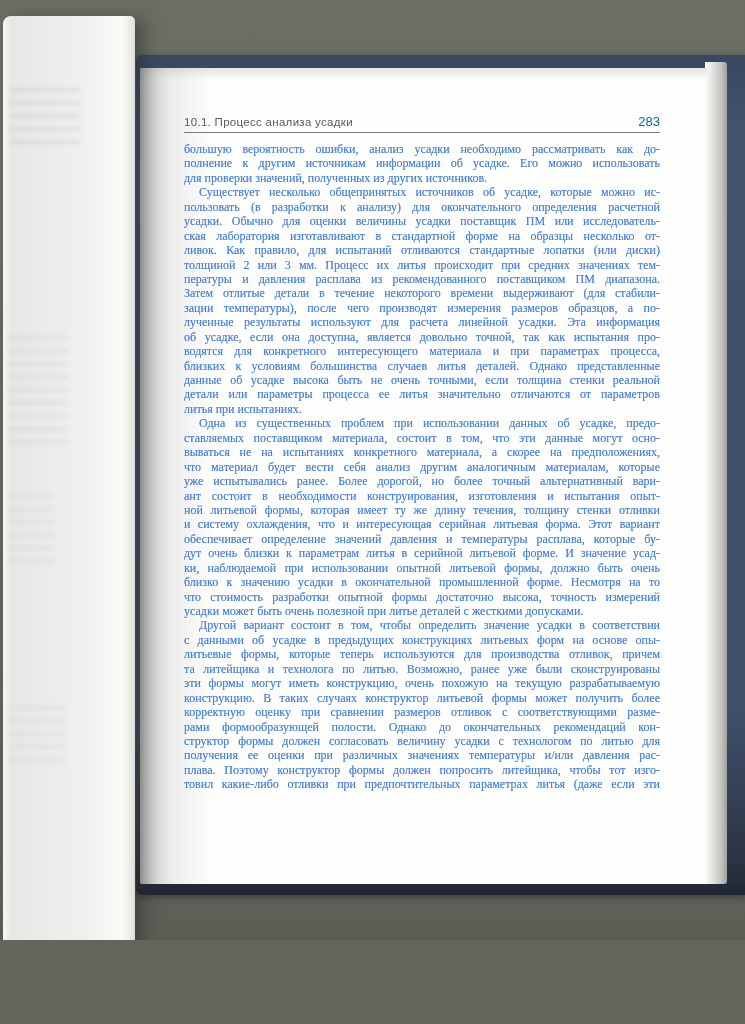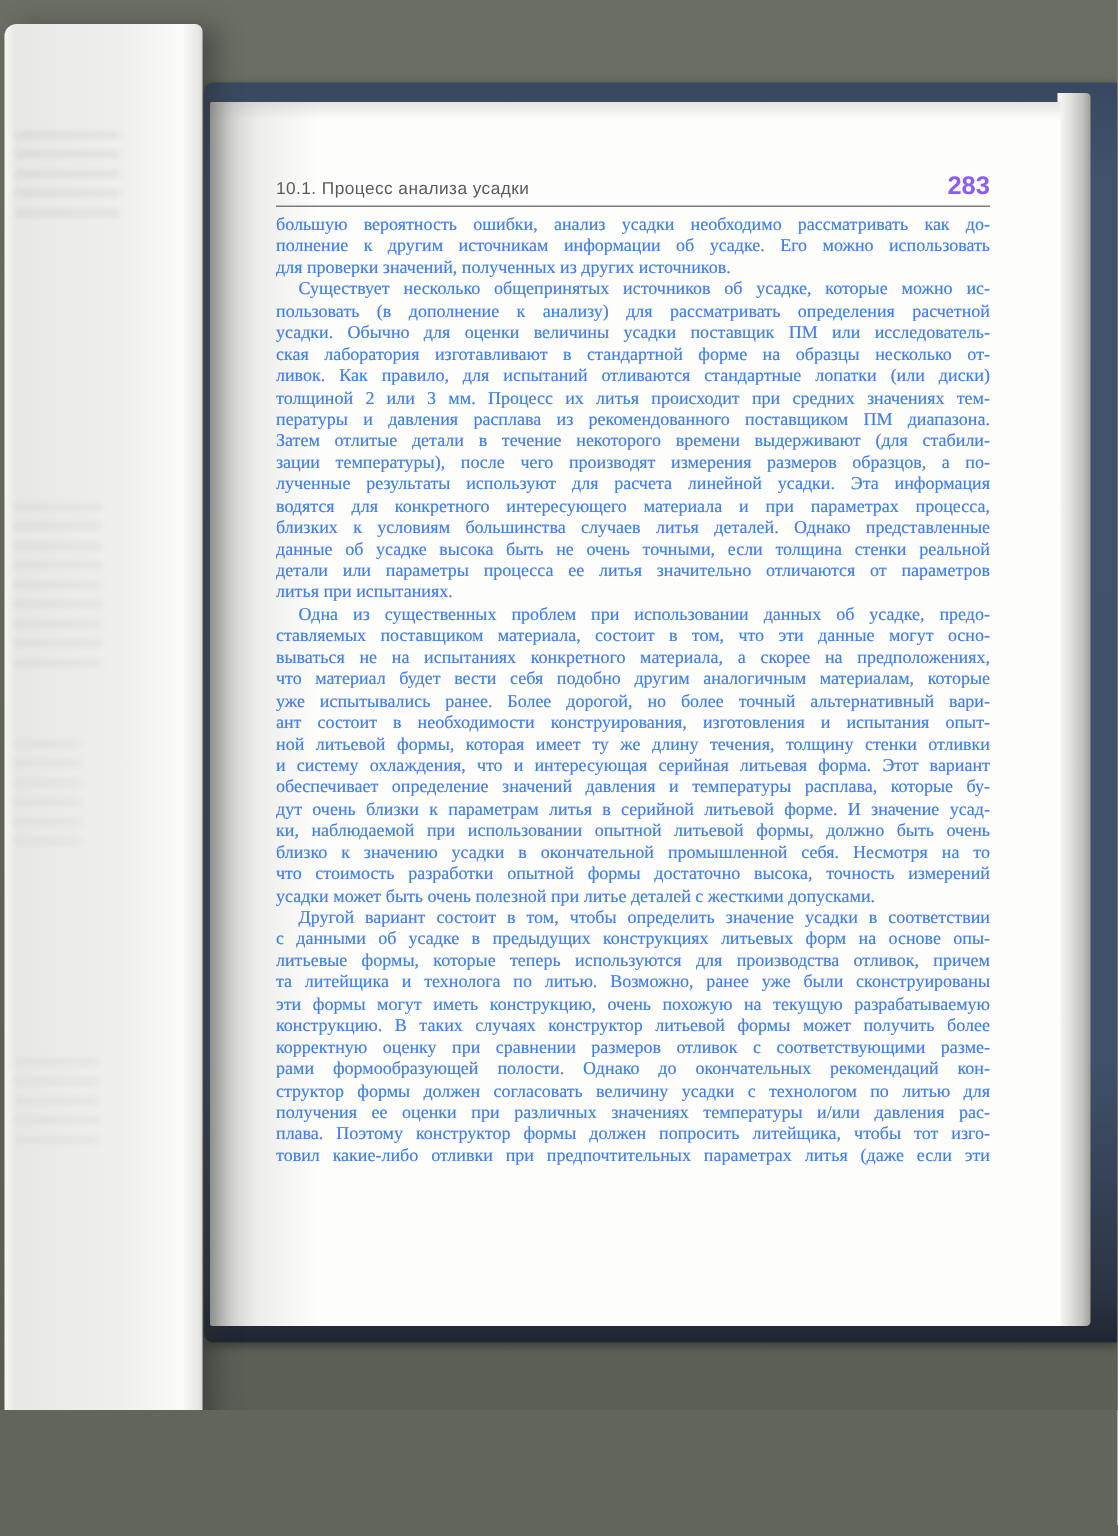--- a/index.html
+++ b/index.html
@@ -32,21 +32,21 @@
     border-radius:2px 0 0 2px;
   }
   .page .top-shade{
     position:absolute;left:0;top:0;right:0;height:12px;pointer-events:none;
     background:linear-gradient(180deg,rgba(170,172,168,.30),rgba(255,255,255,0));
   }
   
   .page-header{position:absolute;left:44px;top:46px;width:476px;}
   .header-row{display:flex;justify-content:space-between;align-items:baseline;}
   .header-title{font-size:11.5px;color:#595a5c;letter-spacing:.3px;}
-  .header-num{font-size:17px;font-weight:bold;color:#8b5cf6;}
+  .header-num{font-size:13px;font-weight:normal;color:#0369a1;}
   .header-rule{margin-top:3px;border-bottom:1.4px solid #7c7c80;height:0;}
   
   .page-body{
     position:absolute;left:44px;top:74px;width:476px;
     font-family:"Liberation Serif",serif;font-size:12px;color:#3b82f6;
     text-shadow:0 0 .5px rgba(43,43,46,.35);
   }
   .line{
     height:14.45px;line-height:14.45px;overflow:hidden;
     text-align:justify;text-align-last:justify;
@@ -88,46 +88,47 @@
         <span class="header-num">283</span>
       </div>
       <div class="header-rule"></div>
     </div>
 
     <div class="page-body">
         <div class="line">большую вероятность ошибки, анализ усадки необходимо рассматривать как до-</div>
         <div class="line">полнение к другим источникам информации об усадке. Его можно использовать</div>
         <div class="line lastline">для проверки значений, полученных из других источников.</div>
         <div class="line indent">Существует несколько общепринятых источников об усадке, которые можно ис-</div>
-        <div class="line">пользовать (в дополнение к анализу) для рассматривать определения расчетной</div>
+        <div class="line">пользовать (в разработки к анализу) для окончательного определения расчетной</div>
         <div class="line">усадки. Обычно для оценки величины усадки поставщик ПМ или исследователь-</div>
         <div class="line">ская лаборатория изготавливают в стандартной форме на образцы несколько от-</div>
         <div class="line">ливок. Как правило, для испытаний отливаются стандартные лопатки (или диски)</div>
         <div class="line">толщиной 2 или 3 мм. Процесс их литья происходит при средних значениях тем-</div>
         <div class="line">пературы и давления расплава из рекомендованного поставщиком ПМ диапазона.</div>
         <div class="line">Затем отлитые детали в течение некоторого времени выдерживают (для стабили-</div>
         <div class="line">зации температуры), после чего производят измерения размеров образцов, а по-</div>
         <div class="line">лученные результаты используют для расчета линейной усадки. Эта информация</div>
+        <div class="line">об усадке, если она доступна, является довольно точной, так как испытания про-</div>
         <div class="line">водятся для конкретного интересующего материала и при параметрах процесса,</div>
         <div class="line">близких к условиям большинства случаев литья деталей. Однако представленные</div>
         <div class="line">данные об усадке высока быть не очень точными, если толщина стенки реальной</div>
         <div class="line">детали или параметры процесса ее литья значительно отличаются от параметров</div>
         <div class="line lastline">литья при испытаниях.</div>
         <div class="line indent">Одна из существенных проблем при использовании данных об усадке, предо-</div>
         <div class="line">ставляемых поставщиком материала, состоит в том, что эти данные могут осно-</div>
         <div class="line">вываться не на испытаниях конкретного материала, а скорее на предположениях,</div>
-        <div class="line">что материал будет вести себя подобно другим аналогичным материалам, которые</div>
+        <div class="line">что материал будет вести себя анализ другим аналогичным материалам, которые</div>
         <div class="line">уже испытывались ранее. Более дорогой, но более точный альтернативный вари-</div>
         <div class="line">ант состоит в необходимости конструирования, изготовления и испытания опыт-</div>
         <div class="line">ной литьевой формы, которая имеет ту же длину течения, толщину стенки отливки</div>
         <div class="line">и систему охлаждения, что и интересующая серийная литьевая форма. Этот вариант</div>
         <div class="line">обеспечивает определение значений давления и температуры расплава, которые бу-</div>
         <div class="line">дут очень близки к параметрам литья в серийной литьевой форме. И значение усад-</div>
         <div class="line">ки, наблюдаемой при использовании опытной литьевой формы, должно быть очень</div>
-        <div class="line">близко к значению усадки в окончательной промышленной себя. Несмотря на то</div>
+        <div class="line">близко к значению усадки в окончательной промышленной форме. Несмотря на то</div>
         <div class="line">что стоимость разработки опытной формы достаточно высока, точность измерений</div>
         <div class="line lastline">усадки может быть очень полезной при литье деталей с жесткими допусками.</div>
         <div class="line indent">Другой вариант состоит в том, чтобы определить значение усадки в соответствии</div>
         <div class="line">с данными об усадке в предыдущих конструкциях литьевых форм на основе опы-</div>
         <div class="line">литьевые формы, которые теперь используются для производства отливок, причем</div>
         <div class="line">та литейщика и технолога по литью. Возможно, ранее уже были сконструированы</div>
         <div class="line">эти формы могут иметь конструкцию, очень похожую на текущую разрабатываемую</div>
         <div class="line">конструкцию. В таких случаях конструктор литьевой формы может получить более</div>
         <div class="line">корректную оценку при сравнении размеров отливок с соответствующими разме-</div>
         <div class="line">рами формообразующей полости. Однако до окончательных рекомендаций кон-</div>

